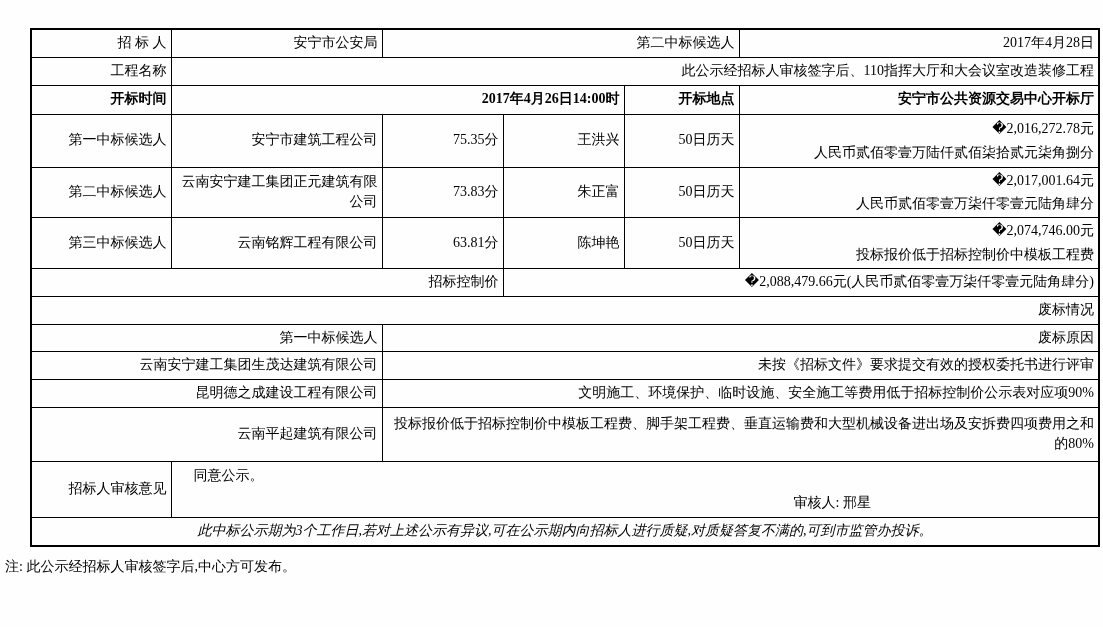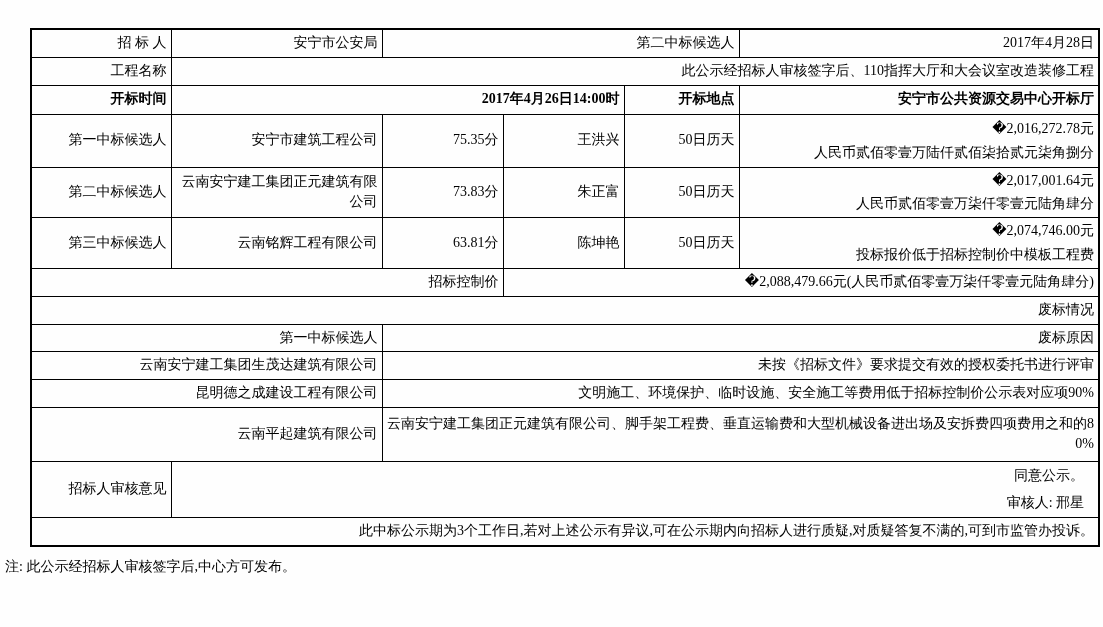--- a/index.html
+++ b/index.html
@@ -36,30 +36,31 @@
   }
   tr.h28 { height: 28px; }
   tr.h29 { height: 29px; font-weight: bold; }
   tr.h27 { height: 27px; }
   tr.h53 { height: 53px; }
   tr.h48 { height: 48px; }
   tr.h54 { height: 54px; }
   tr.h47 { height: 47px; }
   td.price-cell { line-height: 1.7; }
   td.audit-cell {
-    text-align: right;
+    text-align: left;
     vertical-align: top;
-    padding: 4px 14px;
+    padding: 4px 22px;
   }
   td.audit-cell .auditor {
     margin-left: 600px;
     margin-top: 7px;
   }
   td.notice-cell {
-    text-align: right;
+    text-align: center;
+    font-style: italic;
   }
   .footnote {
     margin: 11px 0 0 5px;
     font-size: 14px;
   }
 </style>
 </head>
 <body>
 
 <div class="page">
@@ -150,21 +151,21 @@
       <td colspan="4">未按《招标文件》要求提交有效的授权委托书进行评审</td>
     </tr>
 
     <tr class="h28">
       <td colspan="2">昆明德之成建设工程有限公司</td>
       <td colspan="4">文明施工、环境保护、临时设施、安全施工等费用低于招标控制价公示表对应项90%</td>
     </tr>
 
     <tr class="h54">
       <td colspan="2">云南平起建筑有限公司</td>
-      <td colspan="4">云南安宁建工集团正元建筑有限公司、脚手架工程费、垂直运输费和大型机械设备进出场及安拆费四项费用之和的80%</td>
+      <td colspan="4">投标报价低于招标控制价中模板工程费、脚手架工程费、垂直运输费和大型机械设备进出场及安拆费四项费用之和的80%</td>
     </tr>
 
     <tr class="h47">
       <td>招标人审核意见</td>
       <td colspan="5" class="audit-cell">
         <div>同意公示。</div>
         <div class="auditor">审核人: 邢星</div>
       </td>
     </tr>
 

